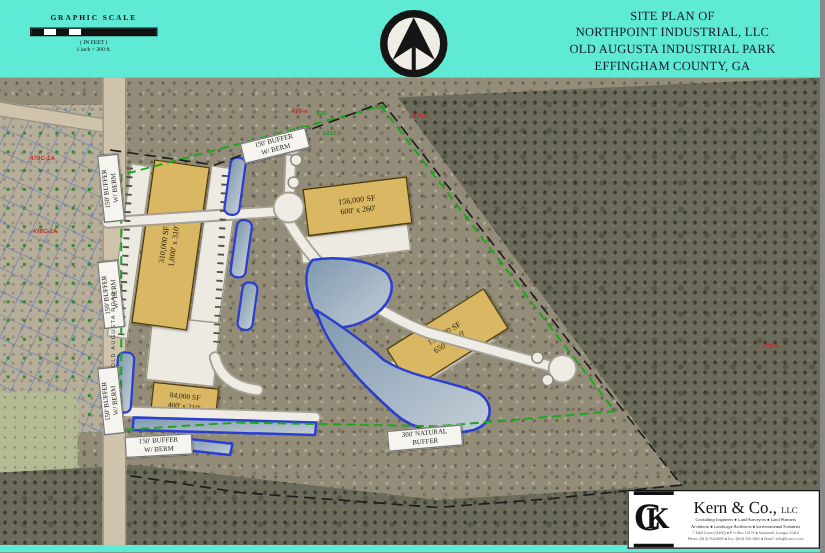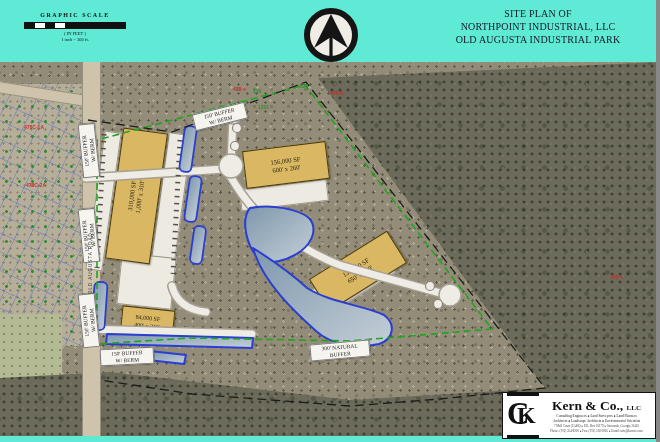--- a/index.html
+++ b/index.html
@@ -66,34 +66,35 @@
 
   
   .logobox{position:absolute;left:502px;top:392px;width:154px;height:47px;background:#fff;
        border:1px solid #111;box-shadow:inset 0 0 0 1px #fff,inset 0 0 0 0 #111;
        display:flex;align-items:center;gap:3px;padding:2px 4px;box-sizing:border-box;}
   .mono{width:32px;height:39px;border-top:3px solid #111;border-bottom:3px solid #111;
         position:relative;flex:0 0 auto;}
   .mono .c{position:absolute;left:0px;top:2px;font-size:31px;font-weight:bold;color:#111;line-height:1;}
   .mono .k{position:absolute;left:10px;top:7px;font-size:24px;font-weight:bold;color:#111;line-height:1;}
   .logotext{flex:1;text-align:center;color:#111;}
-  .logoname{font-size:13.5px;font-weight:bold;white-space:nowrap;}
+  .logoname{font-size:13.5px;font-weight:normal;white-space:nowrap;}
   .logoname .llc{font-size:7px;}
   .logoline{font-size:3.5px;color:#222;line-height:1.5;}
   .logoline.addr{font-size:3.1px;color:#444;}
 </style>
 </head>
 <body>
 
 <div class="sheet">
 
   <div class="titleblock">
     <div class="tline">SITE PLAN OF</div>
     <div class="tline">NORTHPOINT INDUSTRIAL, LLC</div>
     <div class="tline">OLD AUGUSTA INDUSTRIAL PARK</div>
+    <div class="tline">EFFINGHAM COUNTY, GA</div>
     <div class="tdate">JUNE 24, 2024</div>
   </div>
 
   <div class="scaleblock">
     <div class="stitle">GRAPHIC SCALE</div>
     <div class="scalebar"></div>
     <div class="ssub">( IN FEET )</div>
     <div class="ssub">1 inch = 300 ft.</div>
   </div>
 

